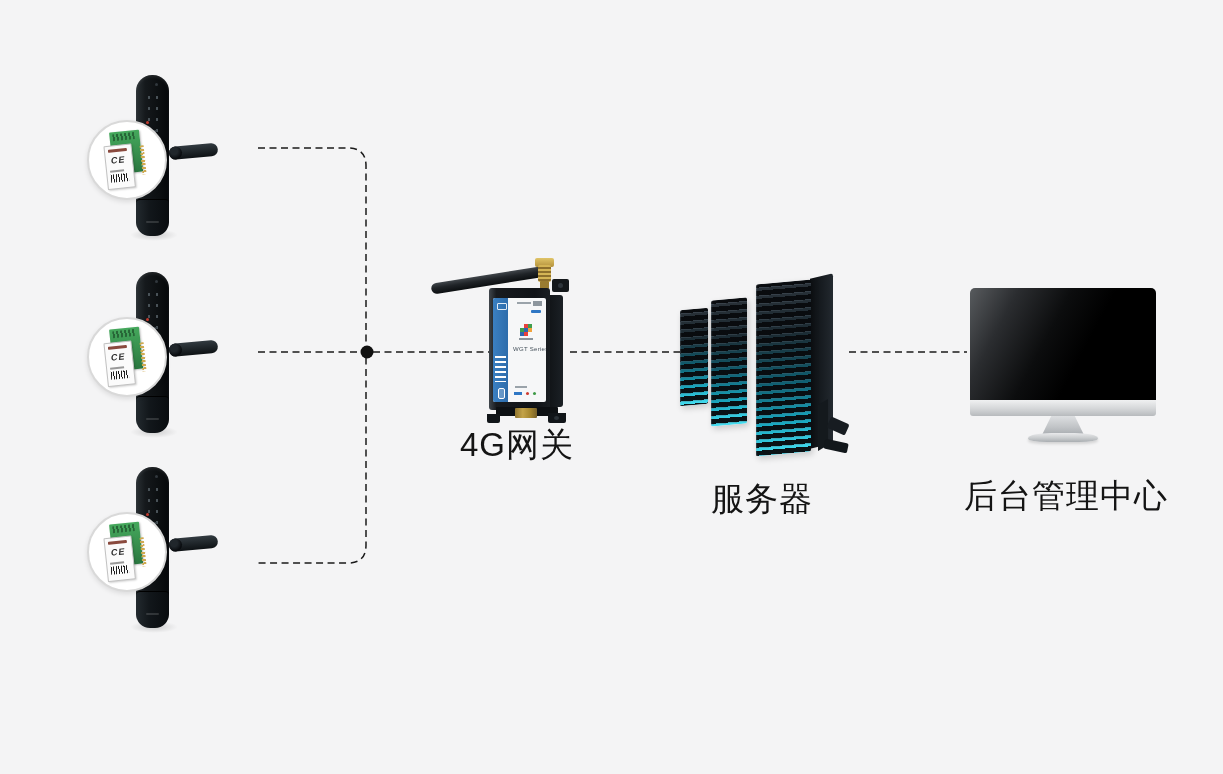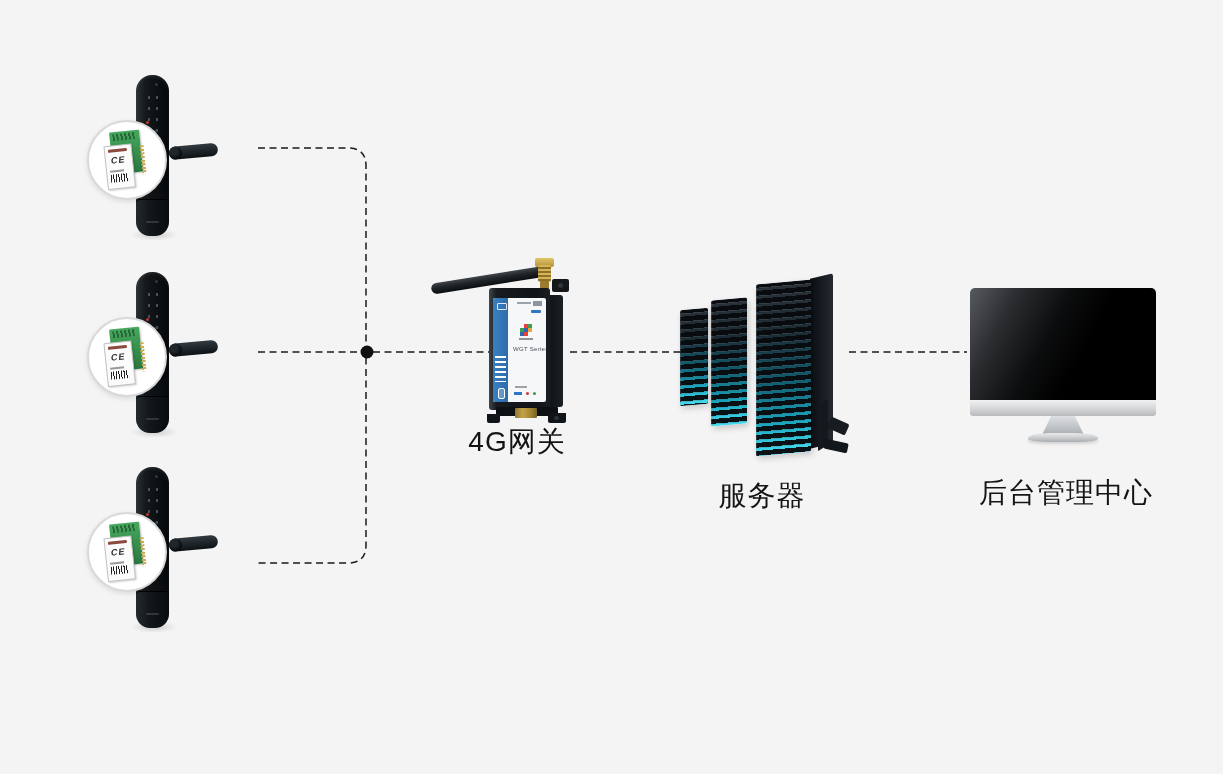--- a/index.html
+++ b/index.html
@@ -106,21 +106,21 @@
     background:linear-gradient(118deg,#585b5e 0%,#2b2d30 20%,#0c0d0e 42%,#000000 60%,#000000 100%);}
   .mon-chin{position:absolute;left:970px;top:400px;width:186px;height:16px;border-radius:0 0 3px 3px;
     background:linear-gradient(180deg,#f0f1f2 0%,#d4d6d8 55%,#b7babd 100%);}
   .mon-neck{position:absolute;left:1042px;top:416px;width:42px;height:19px;
     clip-path:polygon(22% 0,78% 0,100% 100%,0 100%);
     background:linear-gradient(180deg,#dddfe1 0%,#c0c3c6 60%,#a8acb0 100%);}
   .mon-base{position:absolute;left:1028px;top:433px;width:70px;height:9px;border-radius:50% 50% 40% 40%/90% 90% 60% 60%;
     background:linear-gradient(180deg,#e9eaec 0%,#c9ccce 55%,#a9adb1 100%);box-shadow:0 2px 3px rgba(0,0,0,0.14);}
 
   
-  .node-label{position:absolute;transform:translateX(-50%);font-size:28px;color:#141414;letter-spacing:1px;white-space:nowrap;}
+  .node-label{position:absolute;transform:translateX(-50%);font-size:33px;color:#141414;letter-spacing:1px;white-space:nowrap;}
 </style>
 </head>
 <body>
 
 <div class="canvas">
 
   <svg class="lines" width="1223" height="774">
     <path d="M258,148 H348 Q366,148 366,166 V545 Q366,563 348,563 H258" fill="none" stroke="#1a1a1a" stroke-width="1.5" stroke-dasharray="7 4.5"></path>
     <path d="M258,352 H490" fill="none" stroke="#1a1a1a" stroke-width="1.5" stroke-dasharray="7 4.5"></path>
     <path d="M570,352 H683" fill="none" stroke="#1a1a1a" stroke-width="1.5" stroke-dasharray="7 4.5"></path>

